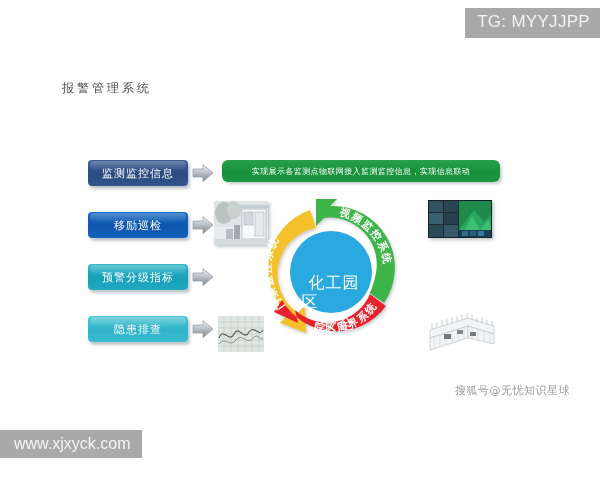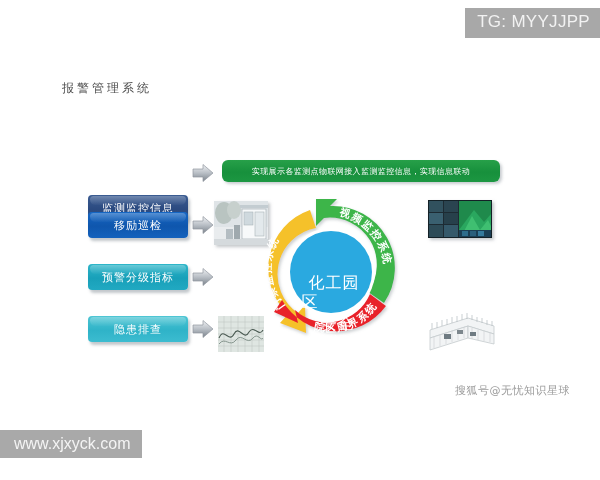--- a/index.html
+++ b/index.html
@@ -105,21 +105,21 @@
   .pill::after {
     content: "";
     position: absolute;
     left: 2px; right: 2px; top: 1px;
     height: 9px;
     border-radius: 4px 4px 6px 6px;
     background: linear-gradient(to bottom, rgba(255,255,255,0.28), rgba(255,255,255,0.02));
     pointer-events: none;
   }
 
-  .pill.c0 { background: linear-gradient(to bottom,#3b5c92 0%, #2b4a80 55%, #32558c 100%); margin-top: 35px; }
+  .pill.c0 { background: linear-gradient(to bottom,#3b5c92 0%, #2b4a80 55%, #32558c 100%); }
   .pill.c1 { background: linear-gradient(to bottom,#1667c4 0%, #0f56ad 55%, #1462bd 100%); text-align: right; }
   .pill.c2 { background: linear-gradient(to bottom,#2fb6c9 0%, #18a0b9 55%, #21a9c2 100%); }
   .pill.c3 { background: linear-gradient(to bottom,#4fc6d4 0%, #2fb3c8 55%, #3cbcd0 100%); }
 
   
   .arrow3d {
     position: absolute;
     left: 104px;
     top: 3px;
     width: 22px;

